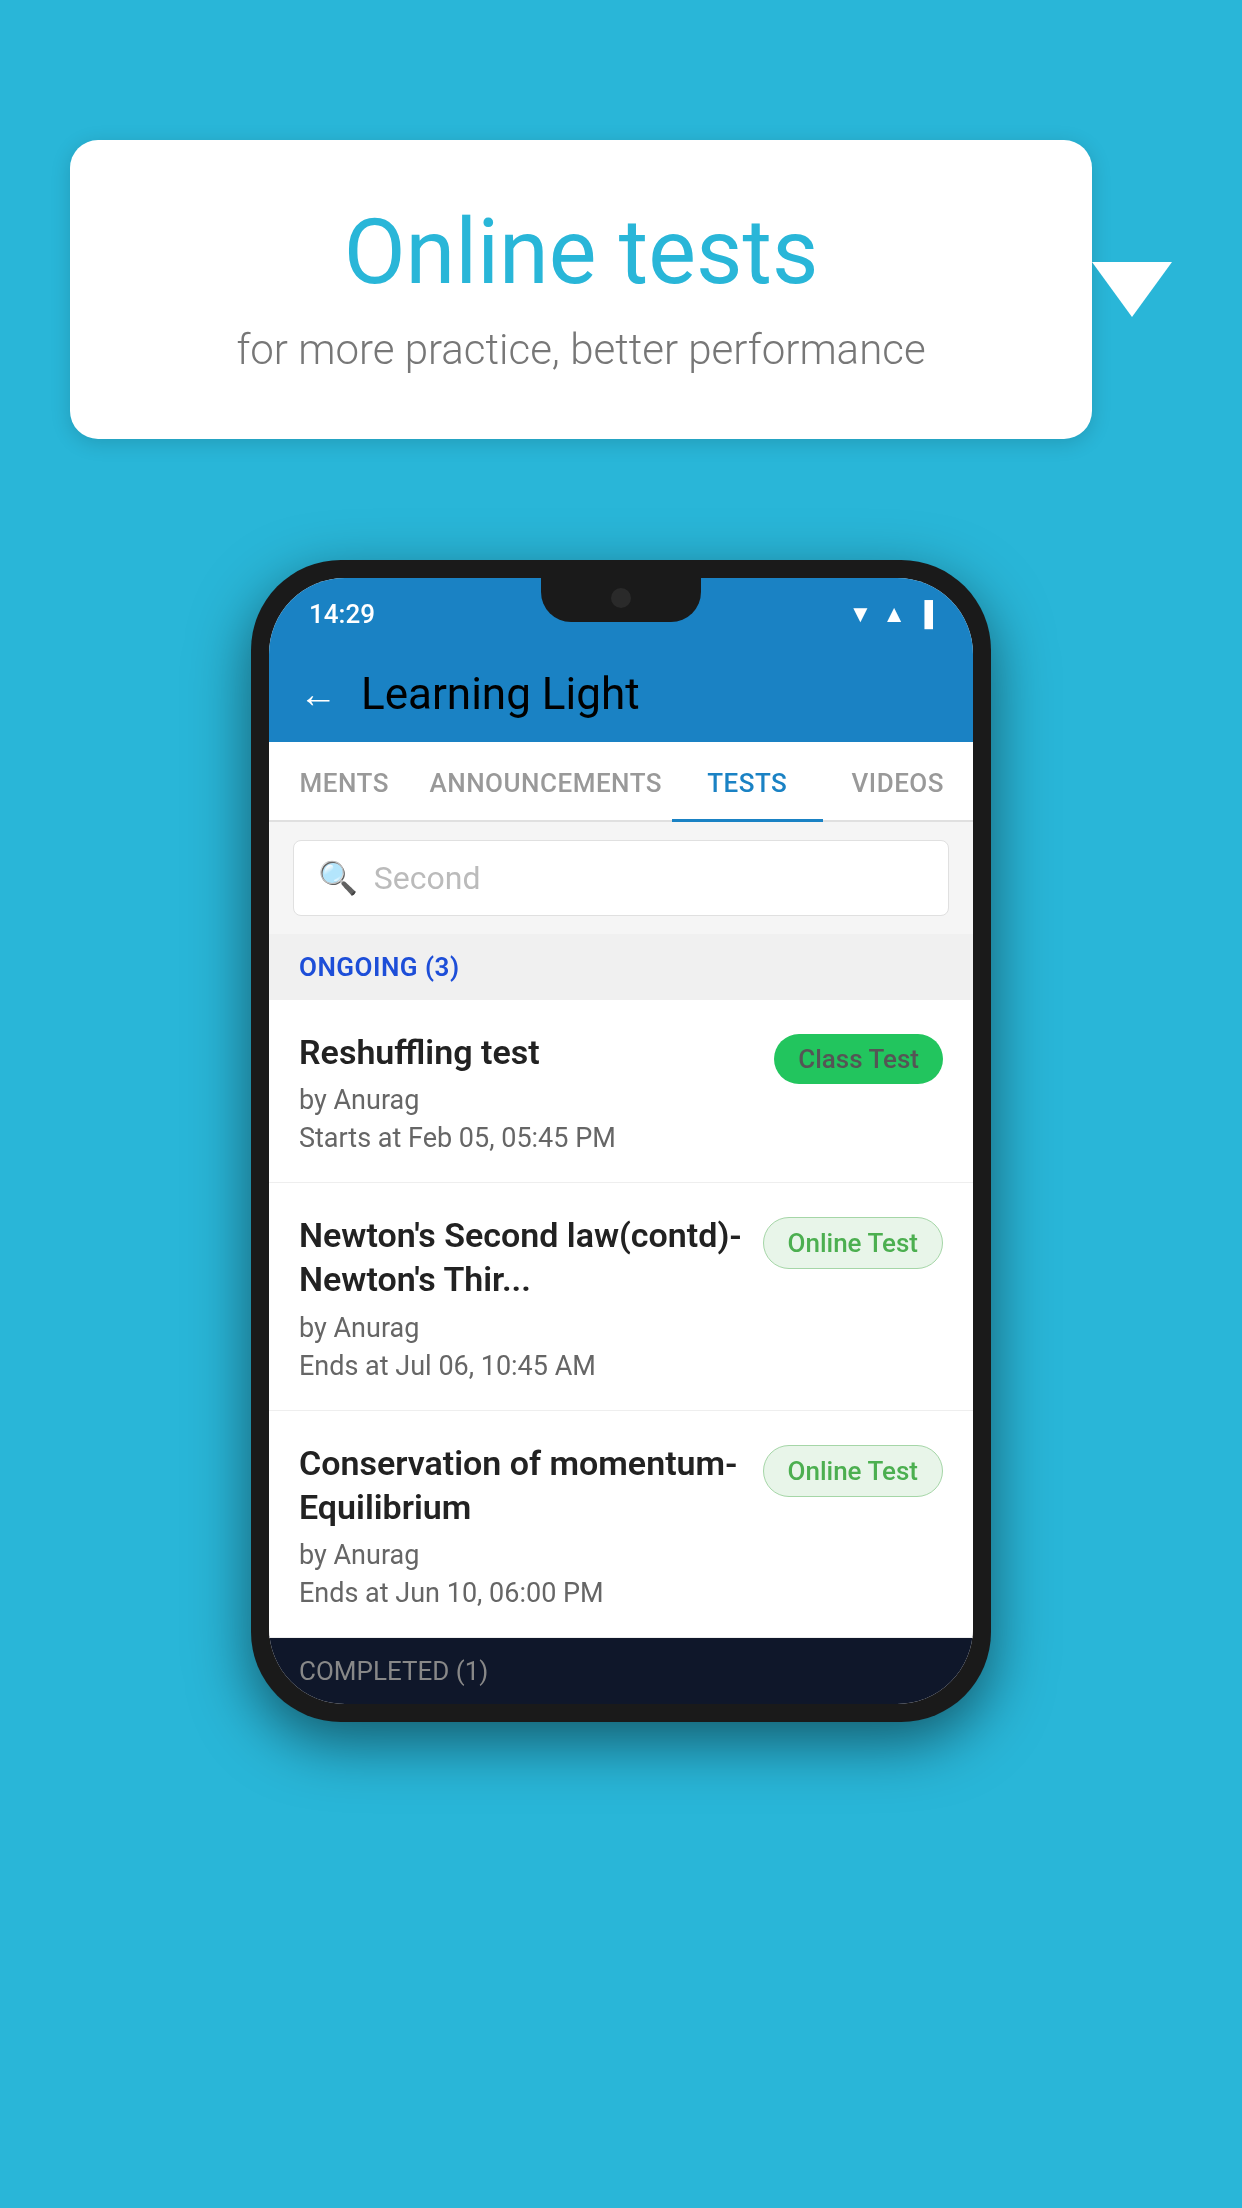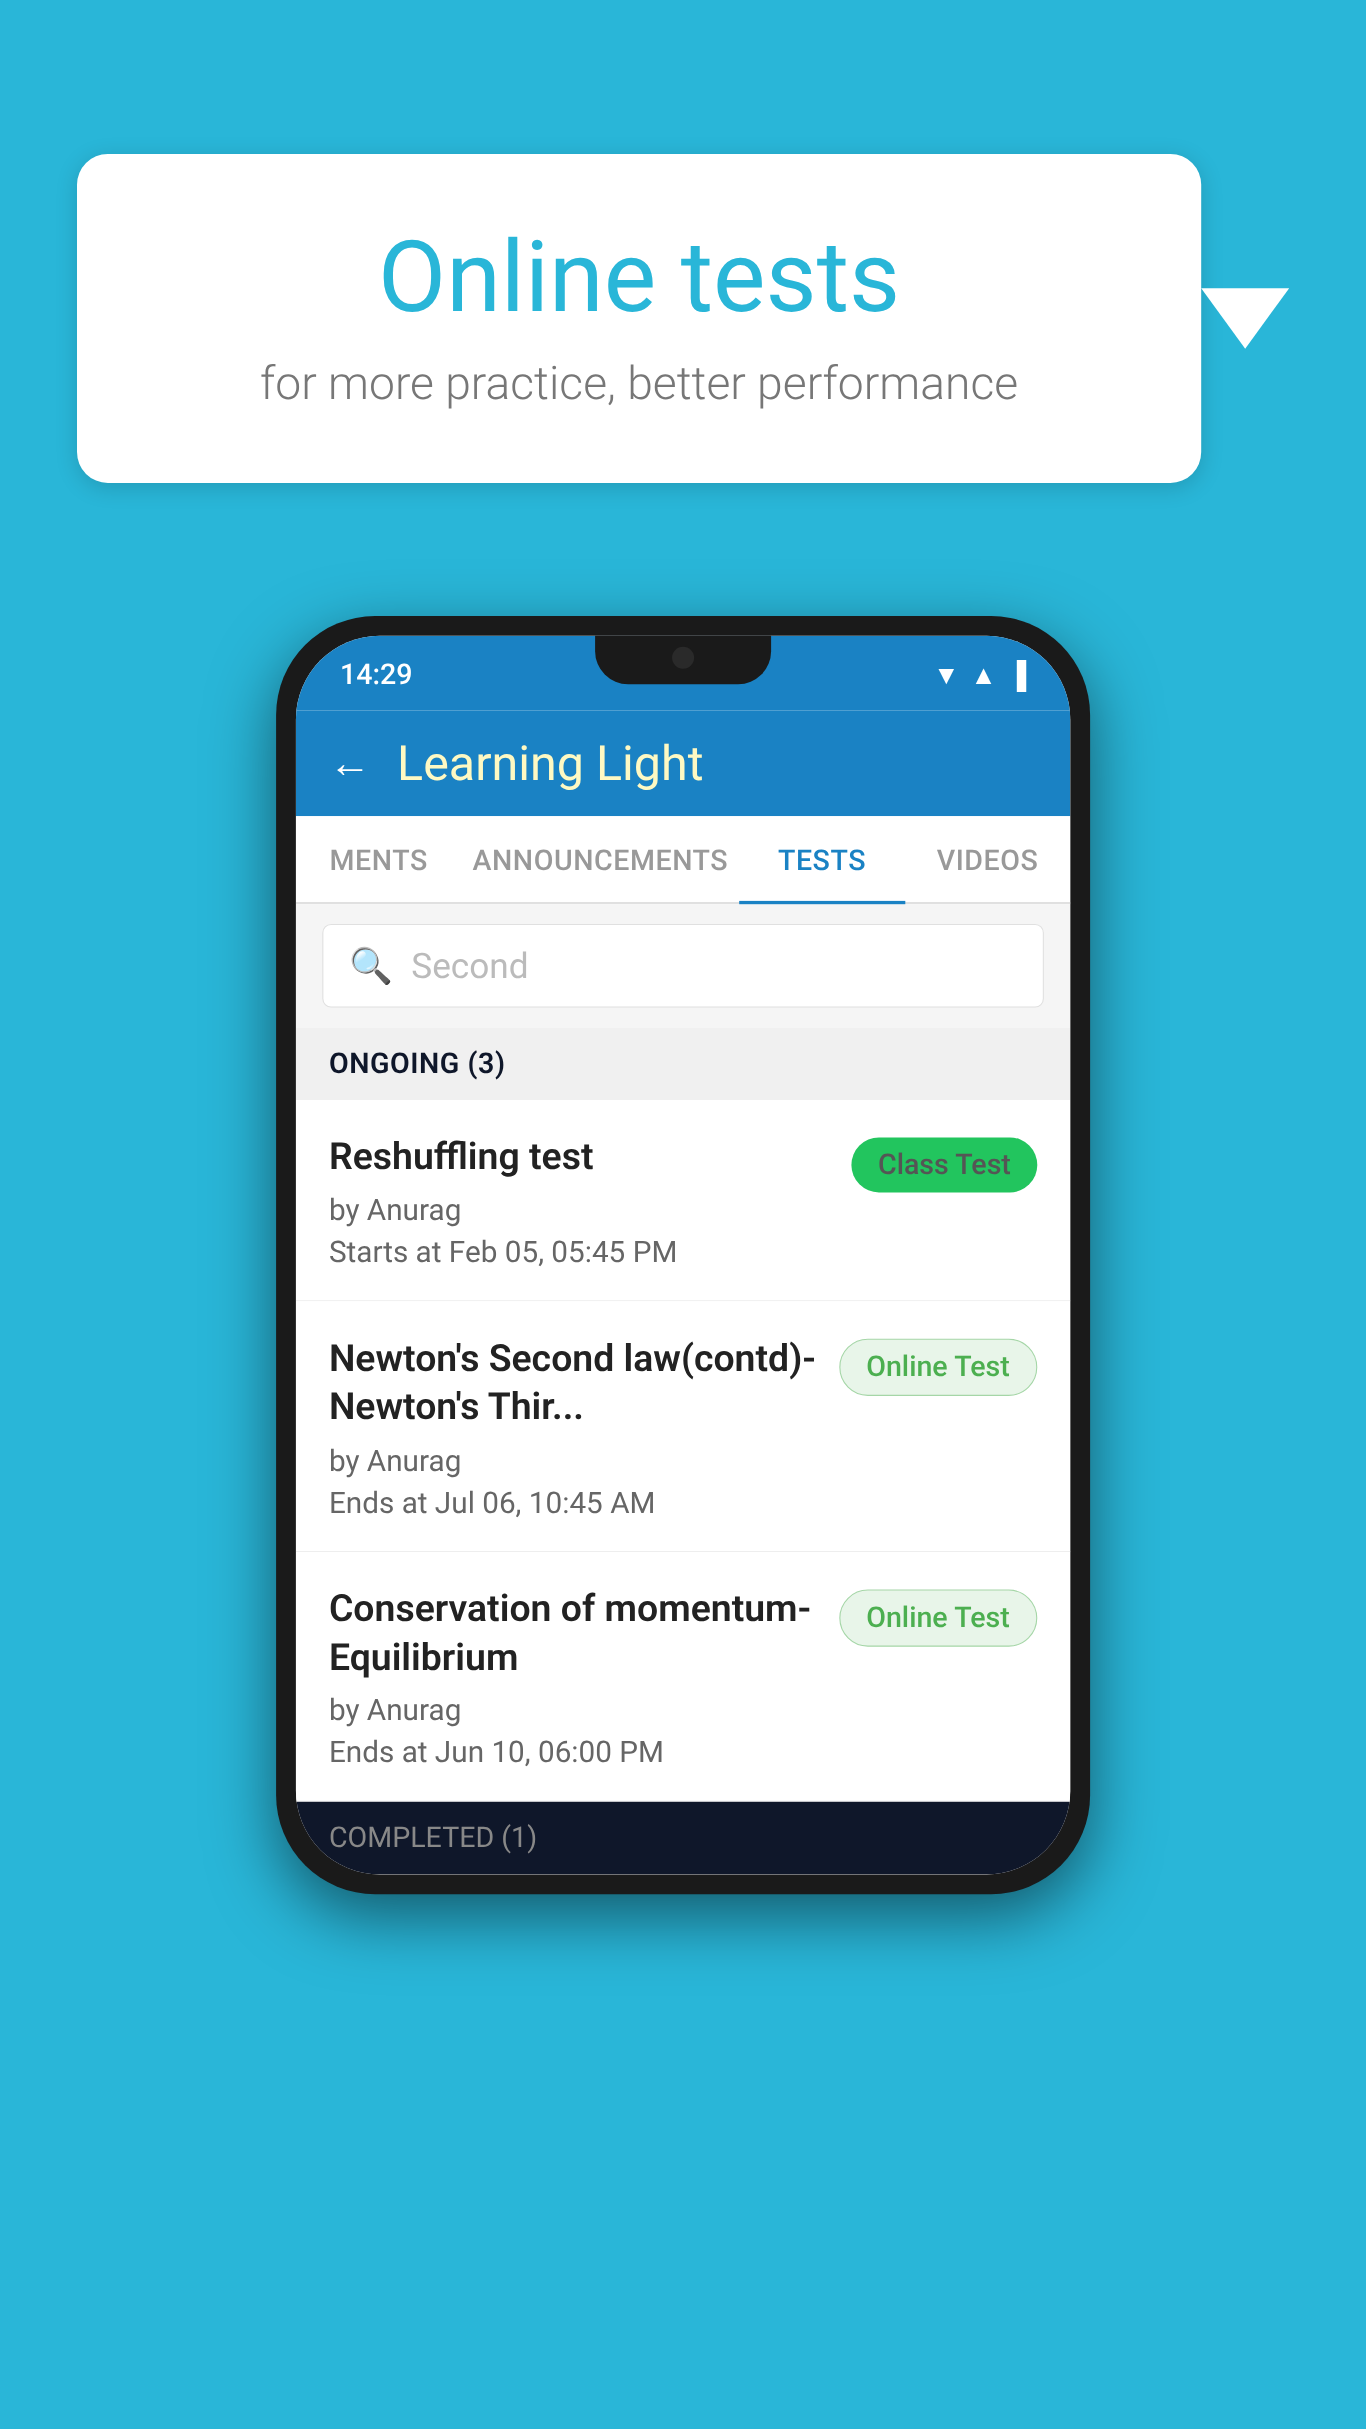--- a/index.html
+++ b/index.html
@@ -115,21 +115,21 @@
       gap: 24px;
     }
 
     .back-arrow {
       color: white;
       font-size: 38px;
       cursor: pointer;
     }
 
     .app-title {
-      color: #fef9c3;
+      color: #000000;
       font-size: 44px;
       font-weight: 400;
     }
 
     
     .notch {
       position: absolute;
       top: 18px;
       left: 50%;
       transform: translateX(-50%);
@@ -205,21 +205,21 @@
     .search-placeholder {
       color: #bbb;
       font-size: 32px;
     }
 
     
     .section-header {
       background: #f0f0f0;
       padding: 18px 30px;
       font-size: 26px;
-      color: #0f172a;
+      color: #1d4ed8;
       font-weight: 600;
       letter-spacing: 0.5px;
     }
 
     
     .test-item {
       background: white;
       padding: 30px 30px 28px;
       border-bottom: 1px solid #eee;
       display: flex;

